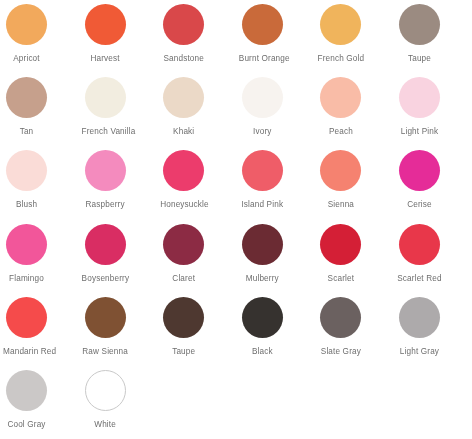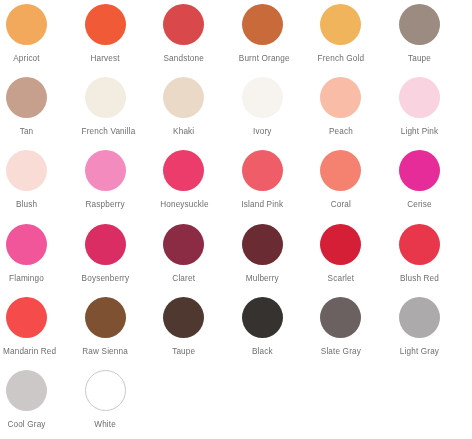--- a/index.html
+++ b/index.html
@@ -121,21 +121,21 @@
     <div class="swatch-cell">
       <div class="swatch-disc" style="background-color: rgb(236, 60, 108);"></div>
       <div class="swatch-label">Honeysuckle</div>
     </div>
     <div class="swatch-cell">
       <div class="swatch-disc" style="background-color: rgb(239, 93, 104);"></div>
       <div class="swatch-label">Island Pink</div>
     </div>
     <div class="swatch-cell">
       <div class="swatch-disc" style="background-color: rgb(245, 130, 112);"></div>
-      <div class="swatch-label">Coral</div>
+      <div class="swatch-label">Sienna</div>
     </div>
     <div class="swatch-cell">
       <div class="swatch-disc" style="background-color: rgb(229, 44, 152);"></div>
       <div class="swatch-label">Cerise</div>
     </div>
     <div class="swatch-cell">
       <div class="swatch-disc" style="background-color: rgb(242, 86, 154);"></div>
       <div class="swatch-label">Flamingo</div>
     </div>
     <div class="swatch-cell">
@@ -149,21 +149,21 @@
     <div class="swatch-cell">
       <div class="swatch-disc" style="background-color: rgb(107, 43, 51);"></div>
       <div class="swatch-label">Mulberry</div>
     </div>
     <div class="swatch-cell">
       <div class="swatch-disc" style="background-color: rgb(212, 31, 54);"></div>
       <div class="swatch-label">Scarlet</div>
     </div>
     <div class="swatch-cell">
       <div class="swatch-disc" style="background-color: rgb(232, 55, 74);"></div>
-      <div class="swatch-label">Blush Red</div>
+      <div class="swatch-label">Scarlet Red</div>
     </div>
     <div class="swatch-cell">
       <div class="swatch-disc" style="background-color: rgb(245, 75, 75);"></div>
       <div class="swatch-label">Mandarin Red</div>
     </div>
     <div class="swatch-cell">
       <div class="swatch-disc" style="background-color: rgb(127, 81, 51);"></div>
       <div class="swatch-label">Raw Sienna</div>
     </div>
     <div class="swatch-cell">

